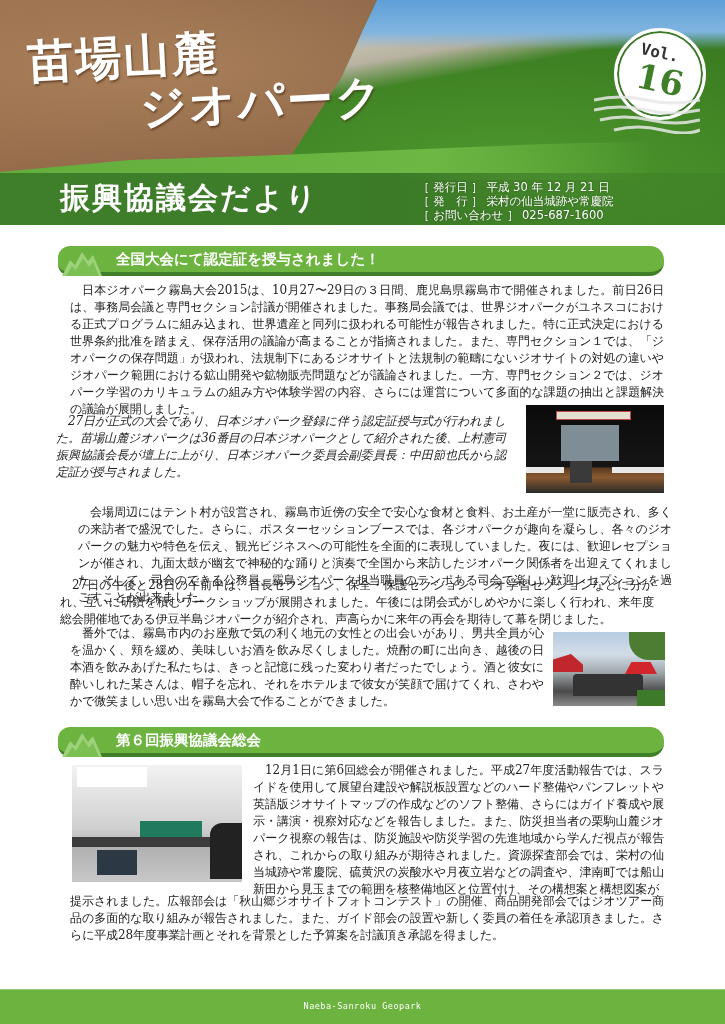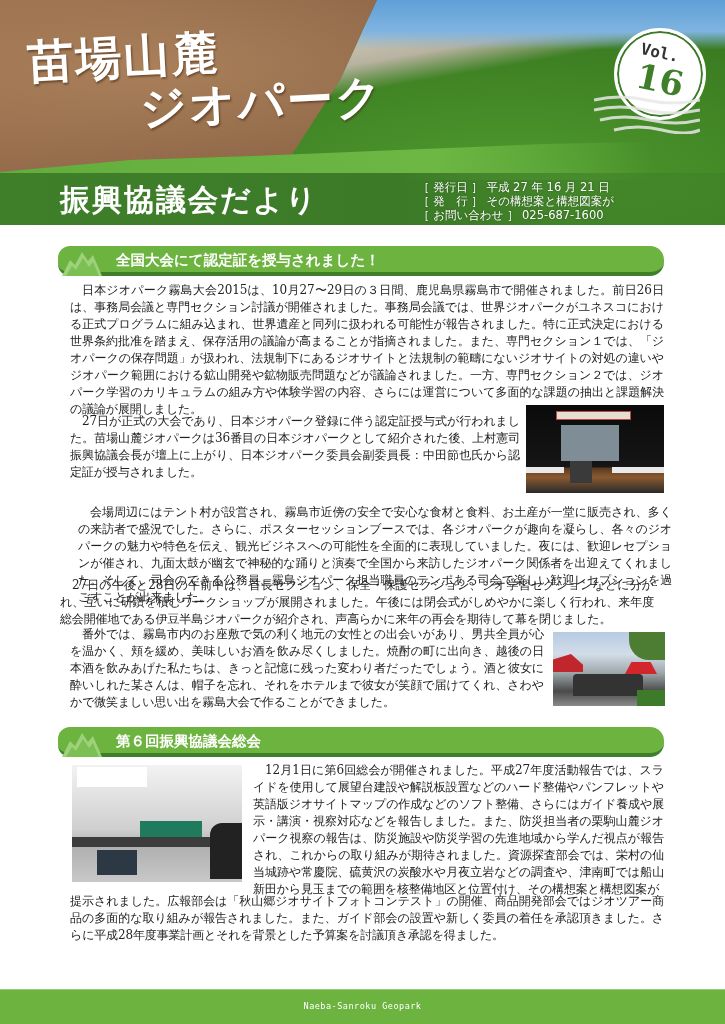--- a/index.html
+++ b/index.html
@@ -35,21 +35,21 @@
   .title-main {
     position: absolute; left: 26px; top: 36px; width: 380px;
     font-family: "DejaVu Sans", "Liberation Sans", sans-serif; font-weight: bold;
     color: #ffffff; font-size: 46px; line-height: 52px; letter-spacing: 2px;
     transform: rotate(-3deg); transform-origin: left top;
     text-shadow: 1px 2px 2px rgba(60,30,10,0.5);
   }
   .title-main .l2 { display: block; padding-left: 110px; }
   .sub-title {
     position: absolute; left: 60px; top: 180px;
-    font-family: Liberation Sans, sans-serif; font-weight: bold;
+    font-family: Liberation Mono, monospace; font-weight: bold;
     color: #ffffff; font-size: 30px; letter-spacing: 2px; line-height: 40px;
   }
   .pub-info {
     position: absolute; left: 418px; top: 180px;
     font-family: "DejaVu Sans", "Liberation Sans", sans-serif;
     color: #ffffff; font-size: 11.5px; line-height: 14px; white-space: nowrap;
     text-shadow: 0 0 2px rgba(0,0,0,0.4);
   }
   .vol-badge {
     position: absolute; left: 614px; top: 28px; width: 92px; height: 92px; border-radius: 50%;
@@ -62,21 +62,21 @@
 
   
   .sec-bar {
     position: absolute; left: 58px; width: 606px; height: 30px;
     background: #6db33f; border-radius: 12px 14px 14px 12px;
     border-bottom: 4px solid #3f7f2a;
   }
   .sec-bar .mountains { position: absolute; left: 4px; top: 0; width: 44px; height: 30px; }
   .sec-title {
     position: absolute; left: 58px; top: 4px;
-    font-family: Liberation Serif, serif; font-weight: bold;
+    font-family: Liberation Mono, monospace; font-weight: bold;
     color: #ffffff; font-size: 14.5px; line-height: 20px; white-space: nowrap;
   }
 
   
   .para {
     position: absolute; font-size: 12px; line-height: 17px; color: #222;
     text-align: justify; text-indent: 1em; letter-spacing: -0.15px;
   }
   .para.noindent { text-indent: 0; }
 
@@ -145,51 +145,51 @@
   <svg class="postmark" viewBox="0 0 106 40">
     <path d="M0 6 Q 26 0 52 6 T 106 6" stroke="#e8e8e8" stroke-width="3" fill="none" opacity="0.85"></path>
     <path d="M0 16 Q 26 10 52 16 T 106 16" stroke="#e8e8e8" stroke-width="3" fill="none" opacity="0.85"></path>
     <path d="M6 26 Q 30 20 56 26 T 106 26" stroke="#e8e8e8" stroke-width="3" fill="none" opacity="0.85"></path>
     <path d="M20 36 Q 44 30 68 36 T 106 36" stroke="#e8e8e8" stroke-width="3" fill="none" opacity="0.85"></path>
   </svg>
 
   <h2 class="sub-title">振興協議会だより</h2>
 
   <div class="pub-info">
-    <div>［ 発行日 ］ 平成 27 年 16 月 21 日</div>
-    <div>［ 発　行 ］ その構想案と構想図案が</div>
+    <div>［ 発行日 ］ 平成 30 年 12 月 21 日</div>
+    <div>［ 発　行 ］ 栄村の仙当城跡や常慶院</div>
     <div>［ お問い合わせ ］ 025-687-1600</div>
   </div>
 </header>
 
 <div class="sec-bar" style="top:246px;">
   <svg class="mountains" viewBox="0 0 44 30">
     <path d="M0 30 L8 14 L13 19 L20 6 L26 15 L31 9 L40 30 Z" fill="#9dd27a"></path>
     <path d="M4 30 L10 20 L14 24 L21 12 L27 21 L31 16 L37 30 Z" fill="#7cbf52"></path>
   </svg>
   <h3 class="sec-title">全国大会にて認定証を授与されました！</h3>
 </div>
 
 <p class="para" style="left:70px; top:282px; width:594px;">日本ジオパーク霧島大会2015は、10月27〜29日の３日間、鹿児島県霧島市で開催されました。前日26日は、事務局会議と専門セクション討議が開催されました。事務局会議では、世界ジオパークがユネスコにおける正式プログラムに組み込まれ、世界遺産と同列に扱われる可能性が報告されました。特に正式決定における世界条約批准を踏まえ、保存活用の議論が高まることが指摘されました。また、専門セクション１では、「ジオパークの保存問題」が扱われ、法規制下にあるジオサイトと法規制の範疇にないジオサイトの対処の違いやジオパーク範囲における鉱山開発や鉱物販売問題などが議論されました。一方、専門セクション２では、ジオパーク学習のカリキュラムの組み方や体験学習の内容、さらには運営について多面的な課題の抽出と課題解決の議論が展開しました。</p>
 
-<p class="para" style="left:70px; top:413px; width:450px;">27日が正式の大会であり、日本ジオパーク登録に伴う認定証授与式が行われました。苗場山麓ジオパークは36番目の日本ジオパークとして紹介された後、上村憲司振興協議会長が壇上に上がり、日本ジオパーク委員会副委員長：中田節也氏から認定証が授与されました。</p>
+<p class="para" style="left:56px; top:413px; width:450px;font-style:italic;">27日が正式の大会であり、日本ジオパーク登録に伴う認定証授与式が行われました。苗場山麓ジオパークは36番目の日本ジオパークとして紹介された後、上村憲司振興協議会長が壇上に上がり、日本ジオパーク委員会副委員長：中田節也氏から認定証が授与されました。</p>
 
 <div class="photo photo-stage" style="left:526px; top:405px; width:138px; height:88px;">
   <div class="banner"></div>
   <div class="screen"></div>
   <div class="table-l"></div>
   <div class="table-r"></div>
   <div class="podium"></div>
 </div>
 
 <p class="para" style="left:70px; top:504px; width:594px;margin-left:8px;">会場周辺にはテント村が設営され、霧島市近傍の安全で安心な食材と食料、お土産が一堂に販売され、多くの来訪者で盛況でした。さらに、ポスターセッションブースでは、各ジオパークが趣向を凝らし、各々のジオパークの魅力や特色を伝え、観光ビジネスへの可能性を全面的に表現していました。夜には、歓迎レセプションが催され、九面太鼓が幽玄で神秘的な踊りと演奏で全国から来訪したジオパーク関係者を出迎えてくれました。そして、司会のできる公務員、霧島ジオパーク担当職員のテンポある司会で楽しい歓迎レセプションを過ごすことが出来ました。</p>
 
 <p class="para" style="left:60px; top:577px; width:594px;">27日の午後と28日の午前中は、首長セクション、保全・保護セクション、ジオ学習セクションなどに分かれ、互いに研鑽を積むワークショップが展開されました。午後には閉会式がしめやかに楽しく行われ、来年度総会開催地である伊豆半島ジオパークが紹介され、声高らかに来年の再会を期待して幕を閉じました。</p>
 
-<p class="para" style="left:70px; top:626px; width:474px;">番外では、霧島市内のお座敷で気の利く地元の女性との出会いがあり、男共全員が心を温かく、頬を緩め、美味しいお酒を飲み尽くしました。焼酎の町に出向き、越後の日本酒を飲みあげた私たちは、きっと記憶に残った変わり者だったでしょう。酒と彼女に酔いしれた某さんは、帽子を忘れ、それをホテルまで彼女が笑顔で届けてくれ、さわやかで微笑ましい思い出を霧島大会で作ることができました。</p>
+<p class="para" style="left:70px; top:626px; width:474px;font-family:Liberation Mono, monospace;">番外では、霧島市内のお座敷で気の利く地元の女性との出会いがあり、男共全員が心を温かく、頬を緩め、美味しいお酒を飲み尽くしました。焼酎の町に出向き、越後の日本酒を飲みあげた私たちは、きっと記憶に残った変わり者だったでしょう。酒と彼女に酔いしれた某さんは、帽子を忘れ、それをホテルまで彼女が笑顔で届けてくれ、さわやかで微笑ましい思い出を霧島大会で作ることができました。</p>
 
 <div class="photo photo-market" style="left:553px; top:632px; width:112px; height:74px;">
   <div class="tent1"></div>
   <div class="tent2"></div>
   <div class="trees"></div>
   <div class="crowd"></div>
   <div class="plants"></div>
 </div>
 
 <div class="sec-bar" style="top:727px;">

